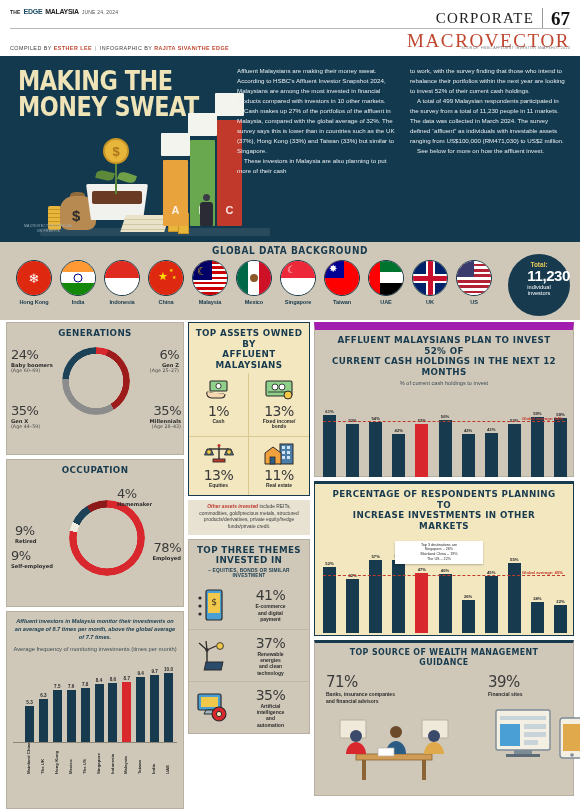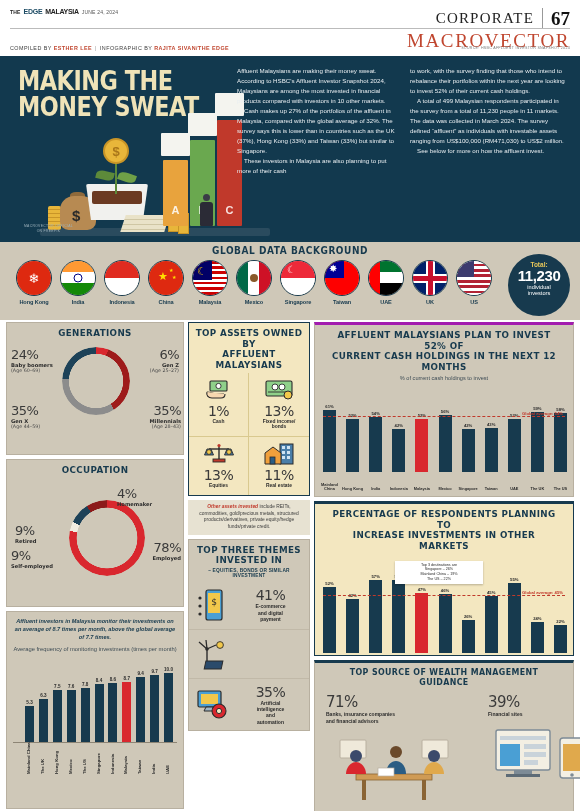--- a/index.html
+++ b/index.html
@@ -73,21 +73,21 @@
   .band { position:absolute; left:0; top:242px; width:580px; height:78px; background:#cfc8b8; }
   .band-title { position:absolute; left:0; right:0; top:3px; text-align:center; font-size:10px; font-weight:800;
       letter-spacing:.6px; color:#173a4e; font-family:"DejaVu Sans", sans-serif; transform:scaleX(.9); }
   .flags { position:absolute; left:14px; top:18px; display:flex; gap:4px; }
   .flag-wrap { width:40px; text-align:center; }
   .flag { width:36px; height:36px; border-radius:50%; margin:0 auto; overflow:hidden; position:relative; border:1.5px solid #173a4e; }
   .flag-name { font-size:5.6px; font-weight:700; color:#173a4e; margin-top:3px; letter-spacing:-.1px; }
   .total-circle { position:absolute; right:10px; top:12px; width:62px; height:62px; border-radius:50%; background:#173a4e;
       color:#fff; text-align:center; padding-top:7px; }
   .total-circle .t1 { font-size:6.5px; font-weight:700; color:#e8c85a; }
-  .total-circle .t2 { font-size:15px; font-weight:800; letter-spacing:-.4px; line-height:1.05; }
+  .total-circle .t2 { font-size:15px; font-weight:800; letter-spacing:-.4px; line-height:1.05;text-align:right; }
   .total-circle .t3 { font-size:5.6px; line-height:1.2; }
 
   
   .col-left { position:absolute; left:6px; top:322px; width:178px; }
   .col-mid  { position:absolute; left:188px; top:322px; width:122px; }
   .col-right{ position:absolute; left:314px; top:322px; width:260px; }
 
   .panel { background:#cfc8b8; border:1px solid #b8b0a0; margin-bottom:4px; position:relative; }
   .panel.cream { background:#f3e7c0; border:1px solid #173a4e; }
   .panel-title { text-align:center; font-size:9.5px; font-weight:800; letter-spacing:.4px; color:#173a4e;
@@ -526,20 +526,27 @@
     <div class="theme-row">
       <div class="theme-ico">
         <svg width="34" height="34" viewBox="0 0 34 34">
             <path d="M12 32V12" stroke="#2b2b2b" stroke-width="1.4"></path>
             <path d="M12 12L4 5M12 12l9-4M12 12l-1 -9" stroke="#2b2b2b" stroke-width="1.3"></path>
             <circle cx="12" cy="12" r="1.8" fill="#2b2b2b"></circle>
             <circle cx="25" cy="8" r="3.4" fill="#f2c84b" stroke="#2b2b2b" stroke-width=".9"></circle>
             <rect x="16" y="24" width="17" height="8" fill="#2b4b6b" stroke="#2b2b2b" stroke-width="1" transform="skewX(-12)"></rect>
           </svg>
       </div>
+      <div class="theme-txt">
+        <div class="theme-pct">37%</div>
+        <div class="theme-nm" style="white-space:pre-line">Renewable
+energies
+and clean
+technology</div>
+      </div>
     </div>
     <div class="theme-row">
       <div class="theme-ico">
         <svg width="34" height="32" viewBox="0 0 34 32">
             <rect x="3" y="3" width="23" height="16" rx="1.5" fill="#4a9fd4" stroke="#2b2b2b" stroke-width="1.2"></rect>
             <rect x="6" y="6" width="17" height="10" fill="#f2c84b"></rect>
             <path d="M11 19h7l2 4H9z" fill="#9fb6c4" stroke="#2b2b2b" stroke-width="1"></path>
             <circle cx="24" cy="23" r="7" fill="#d9272e" stroke="#2b2b2b" stroke-width="1.1"></circle>
             <circle cx="24" cy="23" r="2.6" fill="#f3e7c0" stroke="#2b2b2b" stroke-width="1"></circle>
           </svg>
@@ -550,21 +557,21 @@
 intelligence
 and
 automation</div>
       </div>
     </div>
   </div>
 </div>
 
 <div class="col-right">
 
-  <div class="panel" style="border-top:3px solid #a21caf; height:175px">
+  <div class="panel" style="border-top:8px solid #a21caf; height:155px">
     <div class="panel-title">
       <div>AFFLUENT MALAYSIANS PLAN TO INVEST 52% OF</div>
       <div>CURRENT CASH HOLDINGS IN THE NEXT 12 MONTHS</div>
     </div>
     <div class="panel-sub">% of current cash holdings to invest</div>
     <div class="rc-plot" id="cash-plot" style="height:110px">
         <div class="rc-bar" style="left: 0px; width: 13px; height: 61.9385px; bottom: 22px;"></div>
         <div class="rc-val" style="left: -5px; width: 23px; bottom: 84.9385px;">61%</div>
         <div class="rc-cat" style="left: -5px; width: 23px;">Mainland China</div>
         <div class="rc-bar" style="left: 23.1px; width: 13px; height: 52.8px; bottom: 22px;"></div>

